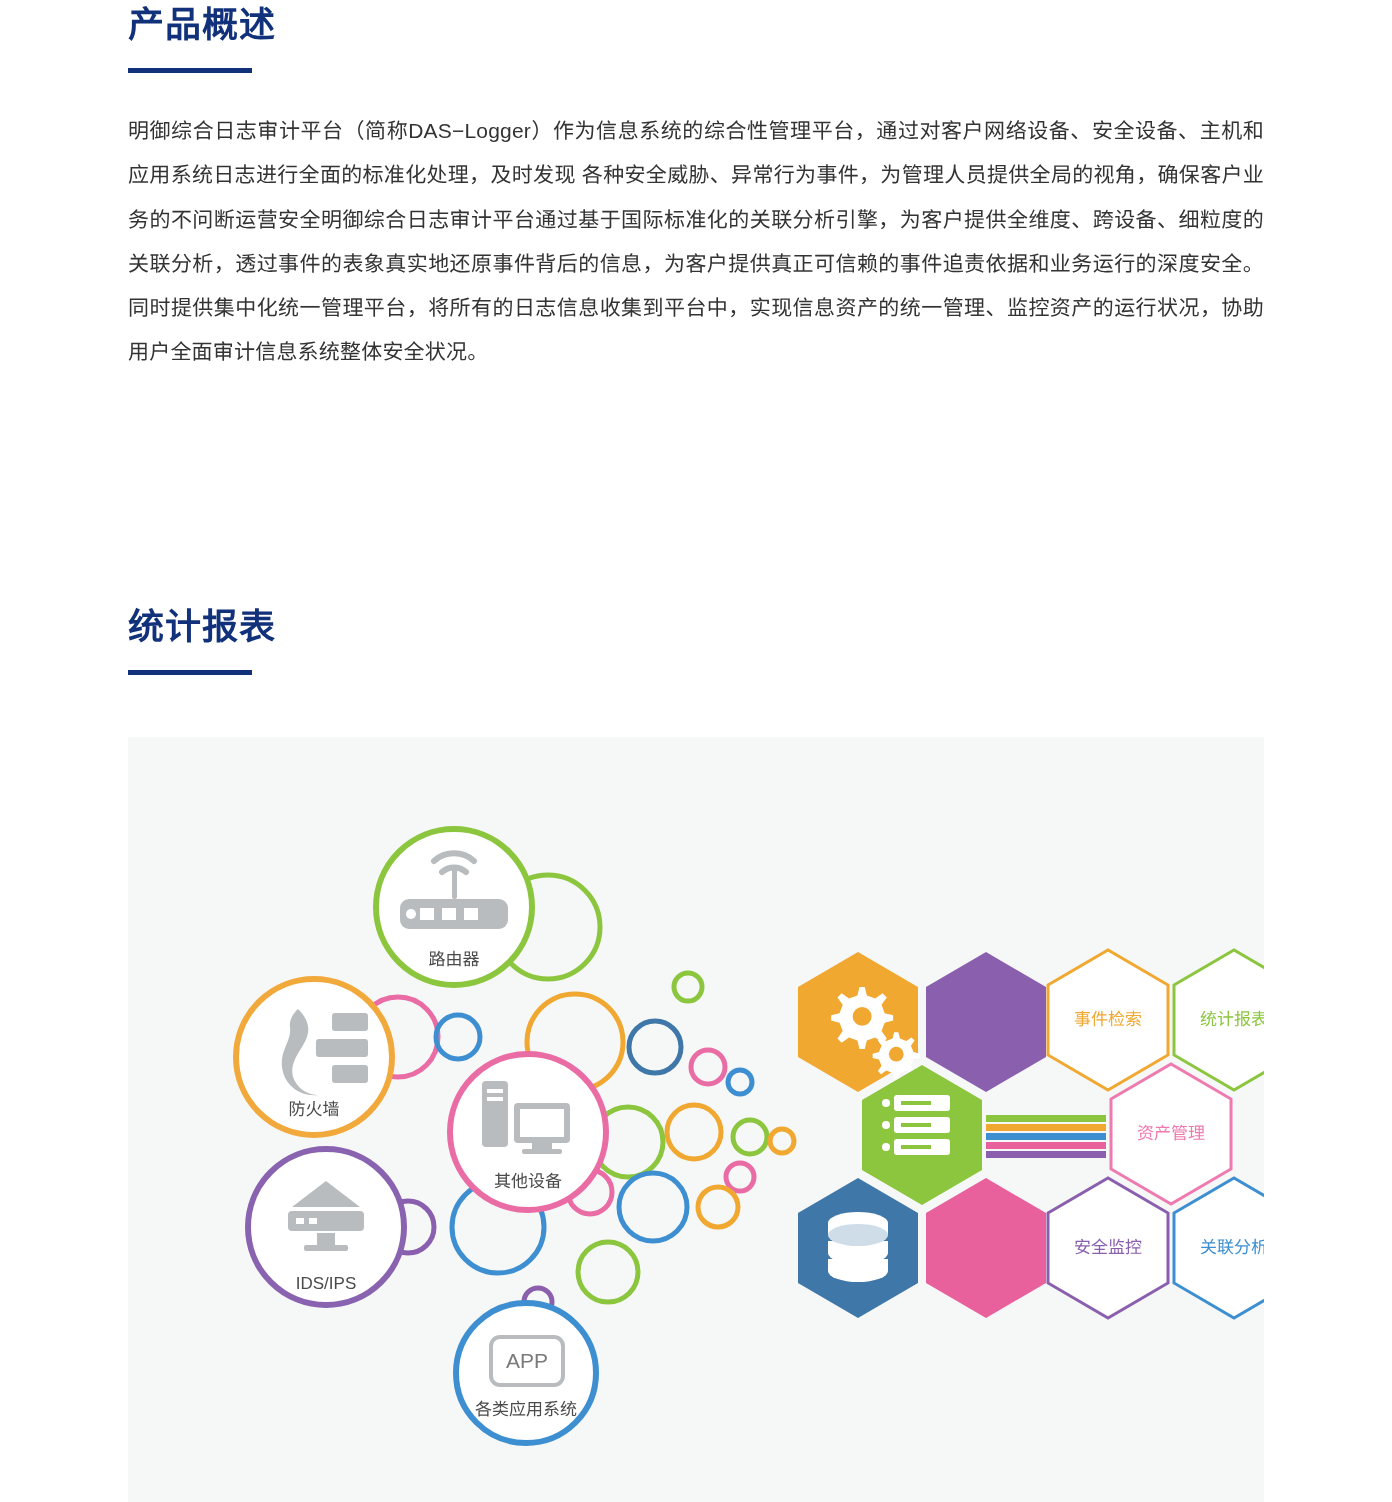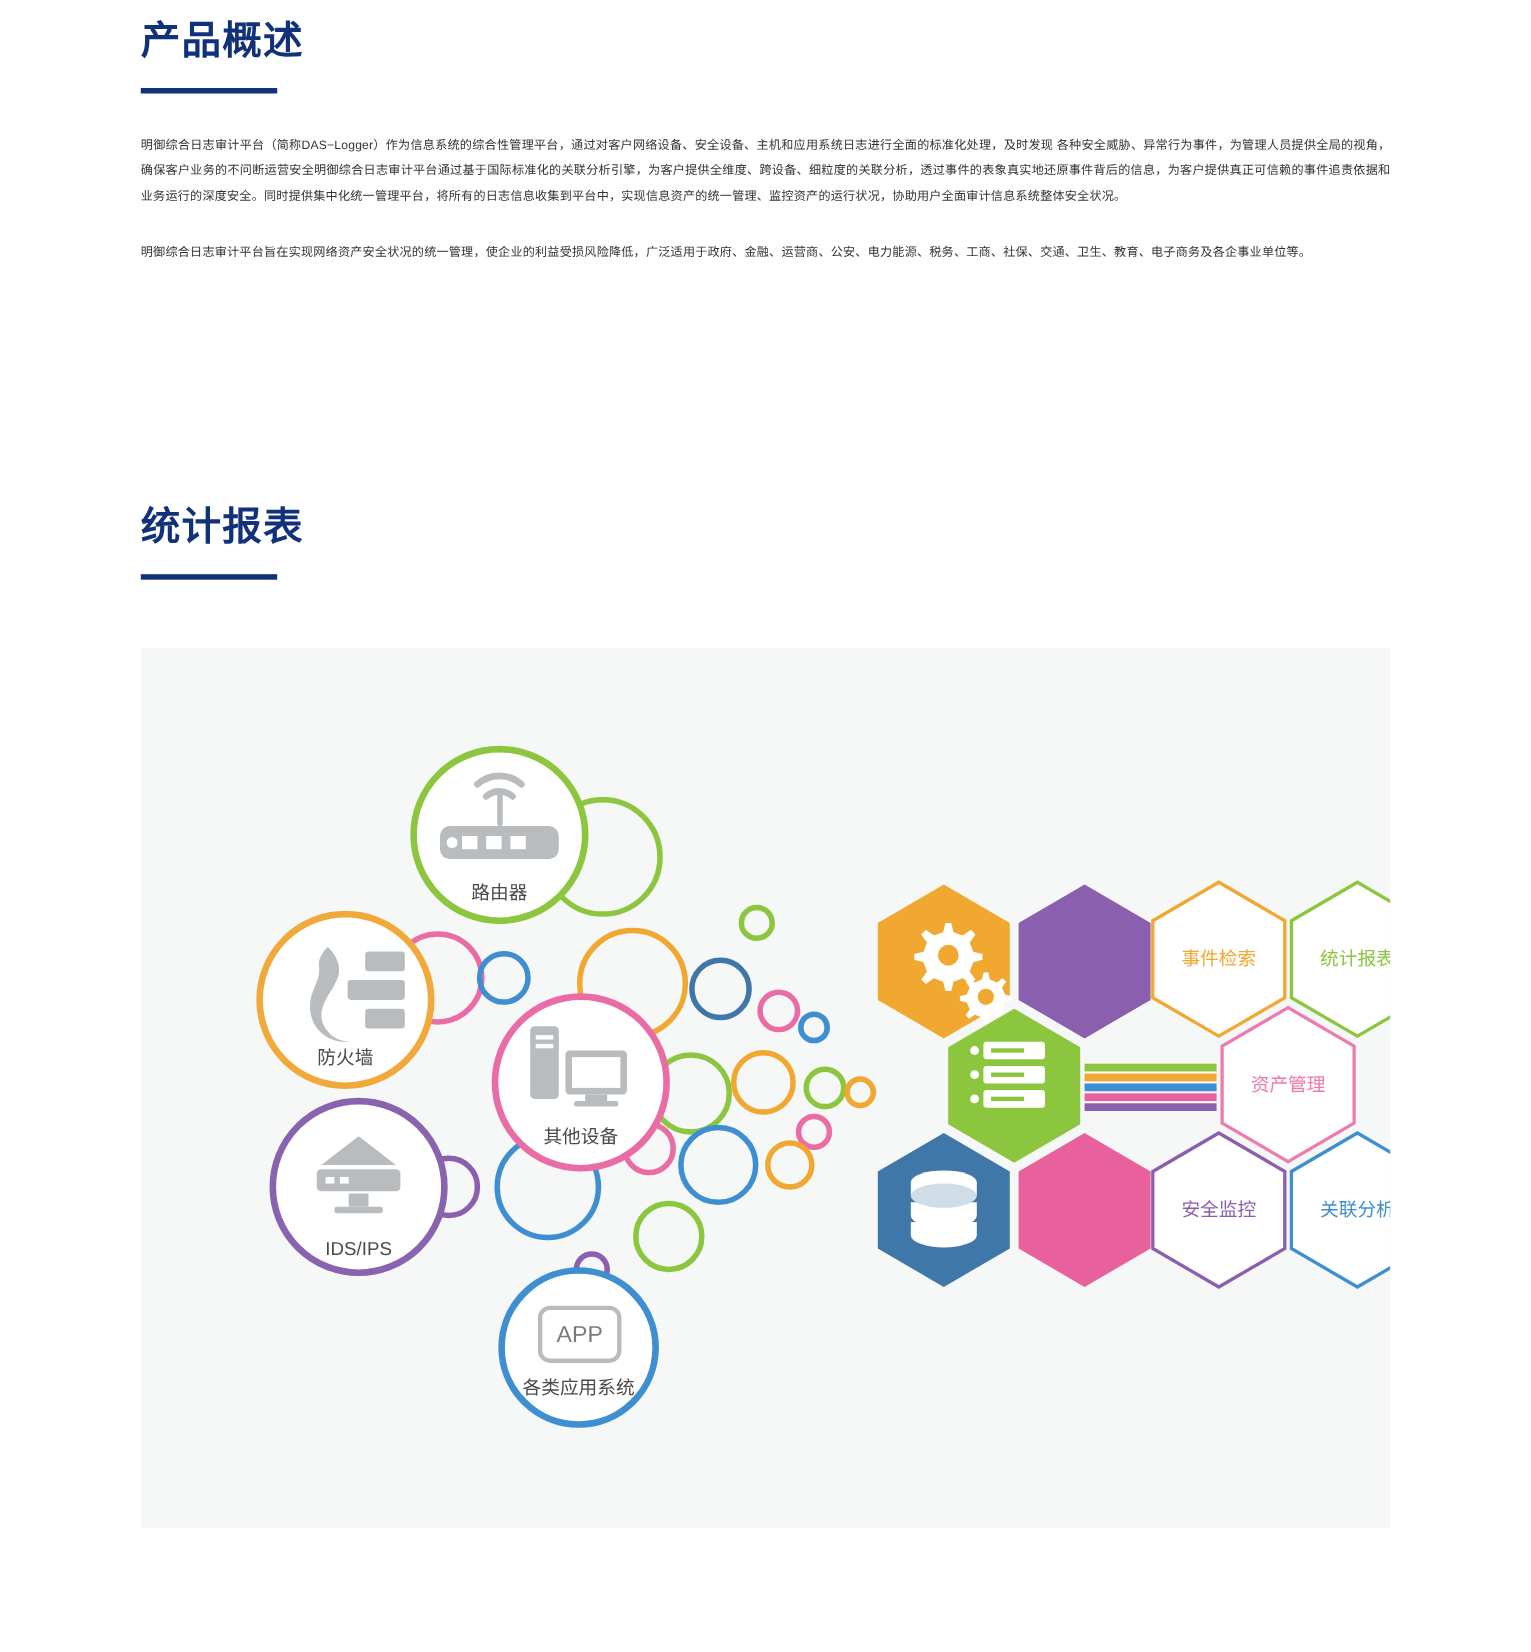--- a/index.html
+++ b/index.html
@@ -22,31 +22,30 @@
   }
   .section {
     position: relative;
   }
   .section-title {
     font-size: 36px;
     font-weight: bold;
     color: #11317a;
     letter-spacing: 1px;
     margin: 0;
-    padding-top: 12px;
     line-height: 1.4;
   }
   .title-rule {
     width: 124px;
     height: 5px;
     background: #11317a;
     margin-top: 18px;
   }
   .body-text {
-    font-size: 11px;
+    font-size: 21px;
     line-height: 2.1;
     color: #333333;
     margin: 0;
     letter-spacing: 0.2px;
     text-align: justify;
   }
   .para-gap { height: 28px; }
   .sec-gap-1 { height: 36px; }
   .sec-gap-2 { height: 200px; }
   .intro-gap { height: 30px; }
@@ -86,21 +85,20 @@
 <body>
 
 <div class="page">
 
   <section class="section">
     <h2 class="section-title">产品概述</h2>
     <div class="title-rule"></div>
     <div class="sec-gap-1"></div>
     <p class="body-text">明御综合日志审计平台（简称DAS−Logger）作为信息系统的综合性管理平台，通过对客户网络设备、安全设备、主机和应用系统日志进行全面的标准化处理，及时发现 各种安全威胁、异常行为事件，为管理人员提供全局的视角，确保客户业务的不问断运营安全明御综合日志审计平台通过基于国际标准化的关联分析引擎，为客户提供全维度、跨设备、细粒度的关联分析，透过事件的表象真实地还原事件背后的信息，为客户提供真正可信赖的事件追责依据和业务运行的深度安全。同时提供集中化统一管理平台，将所有的日志信息收集到平台中，实现信息资产的统一管理、监控资产的运行状况，协助用户全面审计信息系统整体安全状况。</p>
     <div class="para-gap"></div>
-    <p class="body-text">明御综合日志审计平台旨在实现网络资产安全状况的统一管理，使企业的利益受损风险降低，广泛适用于政府、金融、运营商、公安、电力能源、税务、工商、社保、交通、卫生、教育、电子商务及各企事业单位等。</p>
   </section>
 
   <div class="sec-gap-2"></div>
 
   <section class="section">
     <h2 class="section-title">统计报表</h2>
     <div class="title-rule"></div>
     <div class="intro-gap"></div>
 
     <div class="diagram">

